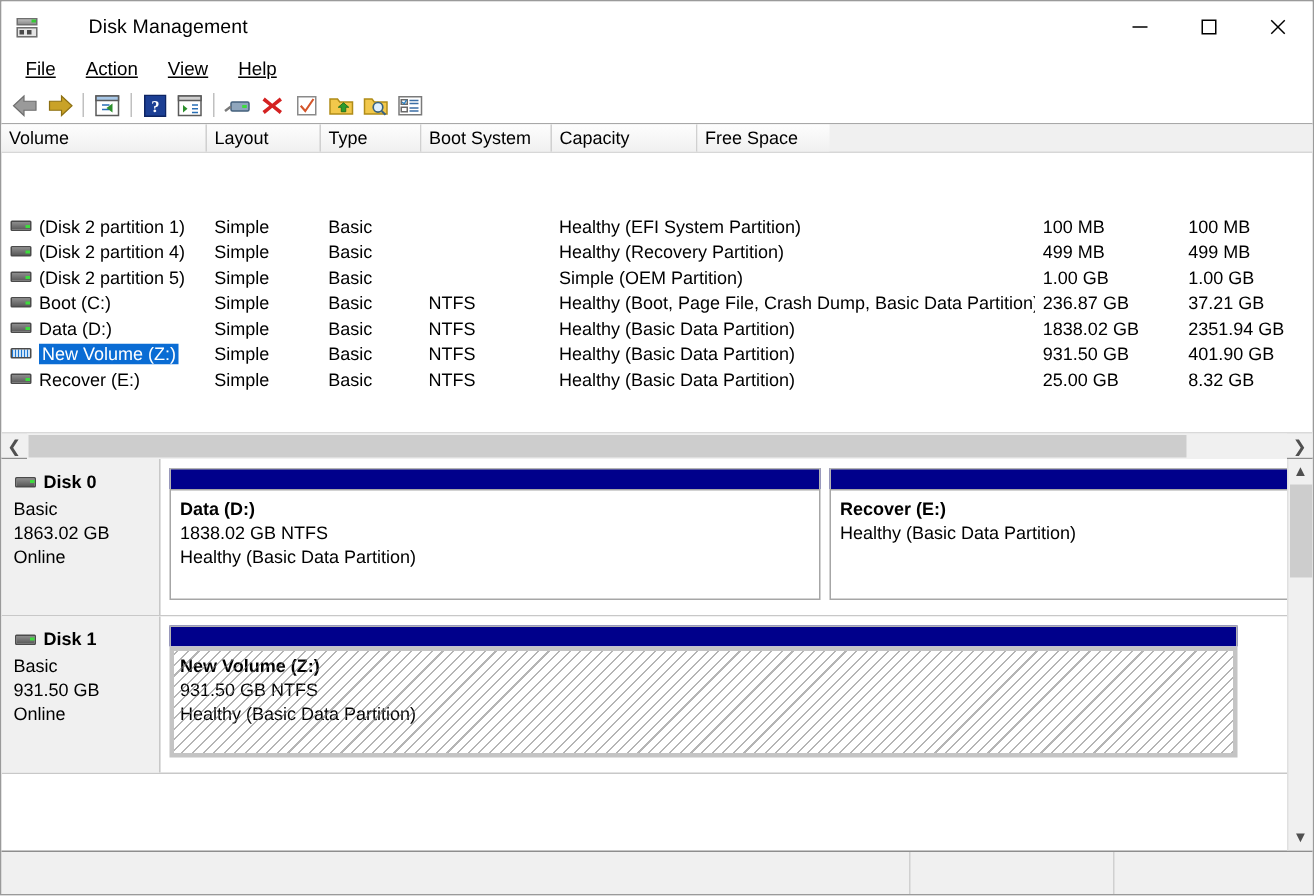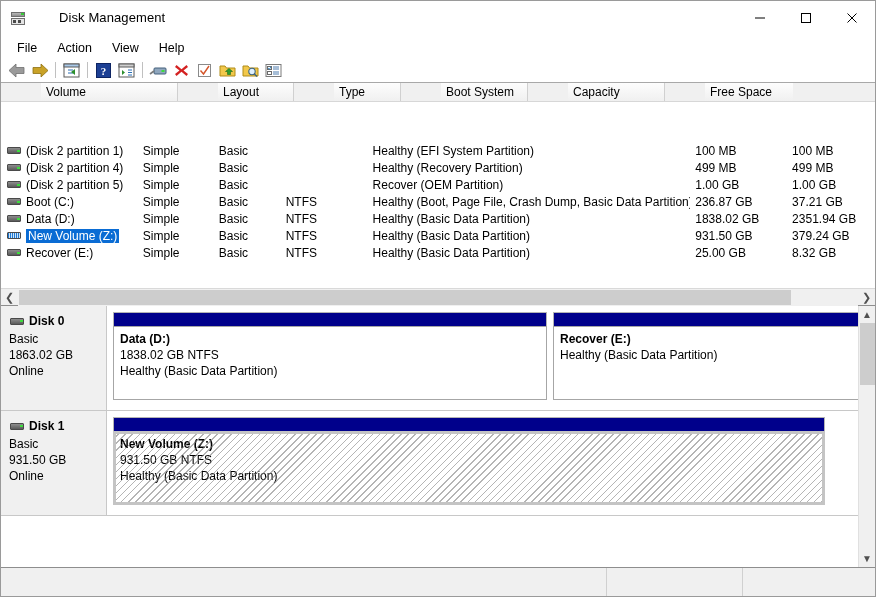--- a/index.html
+++ b/index.html
@@ -67,23 +67,24 @@
     display: flex; align-items: center; justify-content: center;
     cursor: default;
   }
   .wc svg { display:block; }
 
   
   .menubar {
     height: 24px;
     flex: 0 0 24px;
     display: flex;
-    align-items: flex-end;
+    align-items: center;
     background: #ffffff;
     padding-left: 6px;
+    text-decoration: underline;
   }
   .menu-item {
     padding: 3px 10px;
     font-size: 12.5px;
     color: #000;
     cursor: default;
   }
 
   
   .toolbar {
@@ -123,21 +124,20 @@
   .ch {
     border-right: 1px solid #d0d0d0;
     padding-left: 5px;
     line-height: 18px;
     font-size: 12px;
     color: #000;
     overflow: hidden;
     white-space: nowrap;
     cursor: default;
     background: linear-gradient(#fdfdfd,#f0f0f0);
-    margin-left: 40px;
   }
   .rows { flex: 1 1 auto; overflow: hidden; margin-top: 40px; }
   .vrow {
     height: 17px;
     display: flex;
     align-items: center;
     font-size: 12px;
     color: #000;
     white-space: nowrap;
   }
@@ -507,21 +507,21 @@
         <div class="vcell vol" style="width:137px">
           <span class="vol-icon">
               <span class="vb"></span>
               <span class="vl"></span>
             </span>
           <span>(Disk 2 partition 5)</span>
         </div>
         <div class="vcell" style="width:76px">Simple</div>
         <div class="vcell" style="width:67px">Basic</div>
         <div class="vcell" style="width:87px"></div>
-        <div class="vcell" style="width:323px">Recover (OEM Partition)</div>
+        <div class="vcell" style="width:323px">Simple (OEM Partition)</div>
         <div class="vcell" style="width:97px">1.00 GB</div>
         <div class="vcell" style="width:88px">1.00 GB</div>
       </div>
 
       <div class="vrow">
         <div class="vcell vol" style="width:137px">
           <span class="vol-icon">
               <span class="vb"></span>
               <span class="vl"></span>
             </span>
@@ -556,21 +556,21 @@
           <span class="vol-icon hatched">
               <span class="vb"></span>
             </span>
           <span class="sel-name">New Volume (Z:)</span>
         </div>
         <div class="vcell" style="width:76px">Simple</div>
         <div class="vcell" style="width:67px">Basic</div>
         <div class="vcell" style="width:87px">NTFS</div>
         <div class="vcell" style="width:323px">Healthy (Basic Data Partition)</div>
         <div class="vcell" style="width:97px">931.50 GB</div>
-        <div class="vcell" style="width:88px">379.24 GB</div>
+        <div class="vcell" style="width:88px">401.90 GB</div>
       </div>
 
       <div class="vrow">
         <div class="vcell vol" style="width:137px">
           <span class="vol-icon">
               <span class="vb"></span>
               <span class="vl"></span>
             </span>
           <span>Recover (E:)</span>
         </div>

